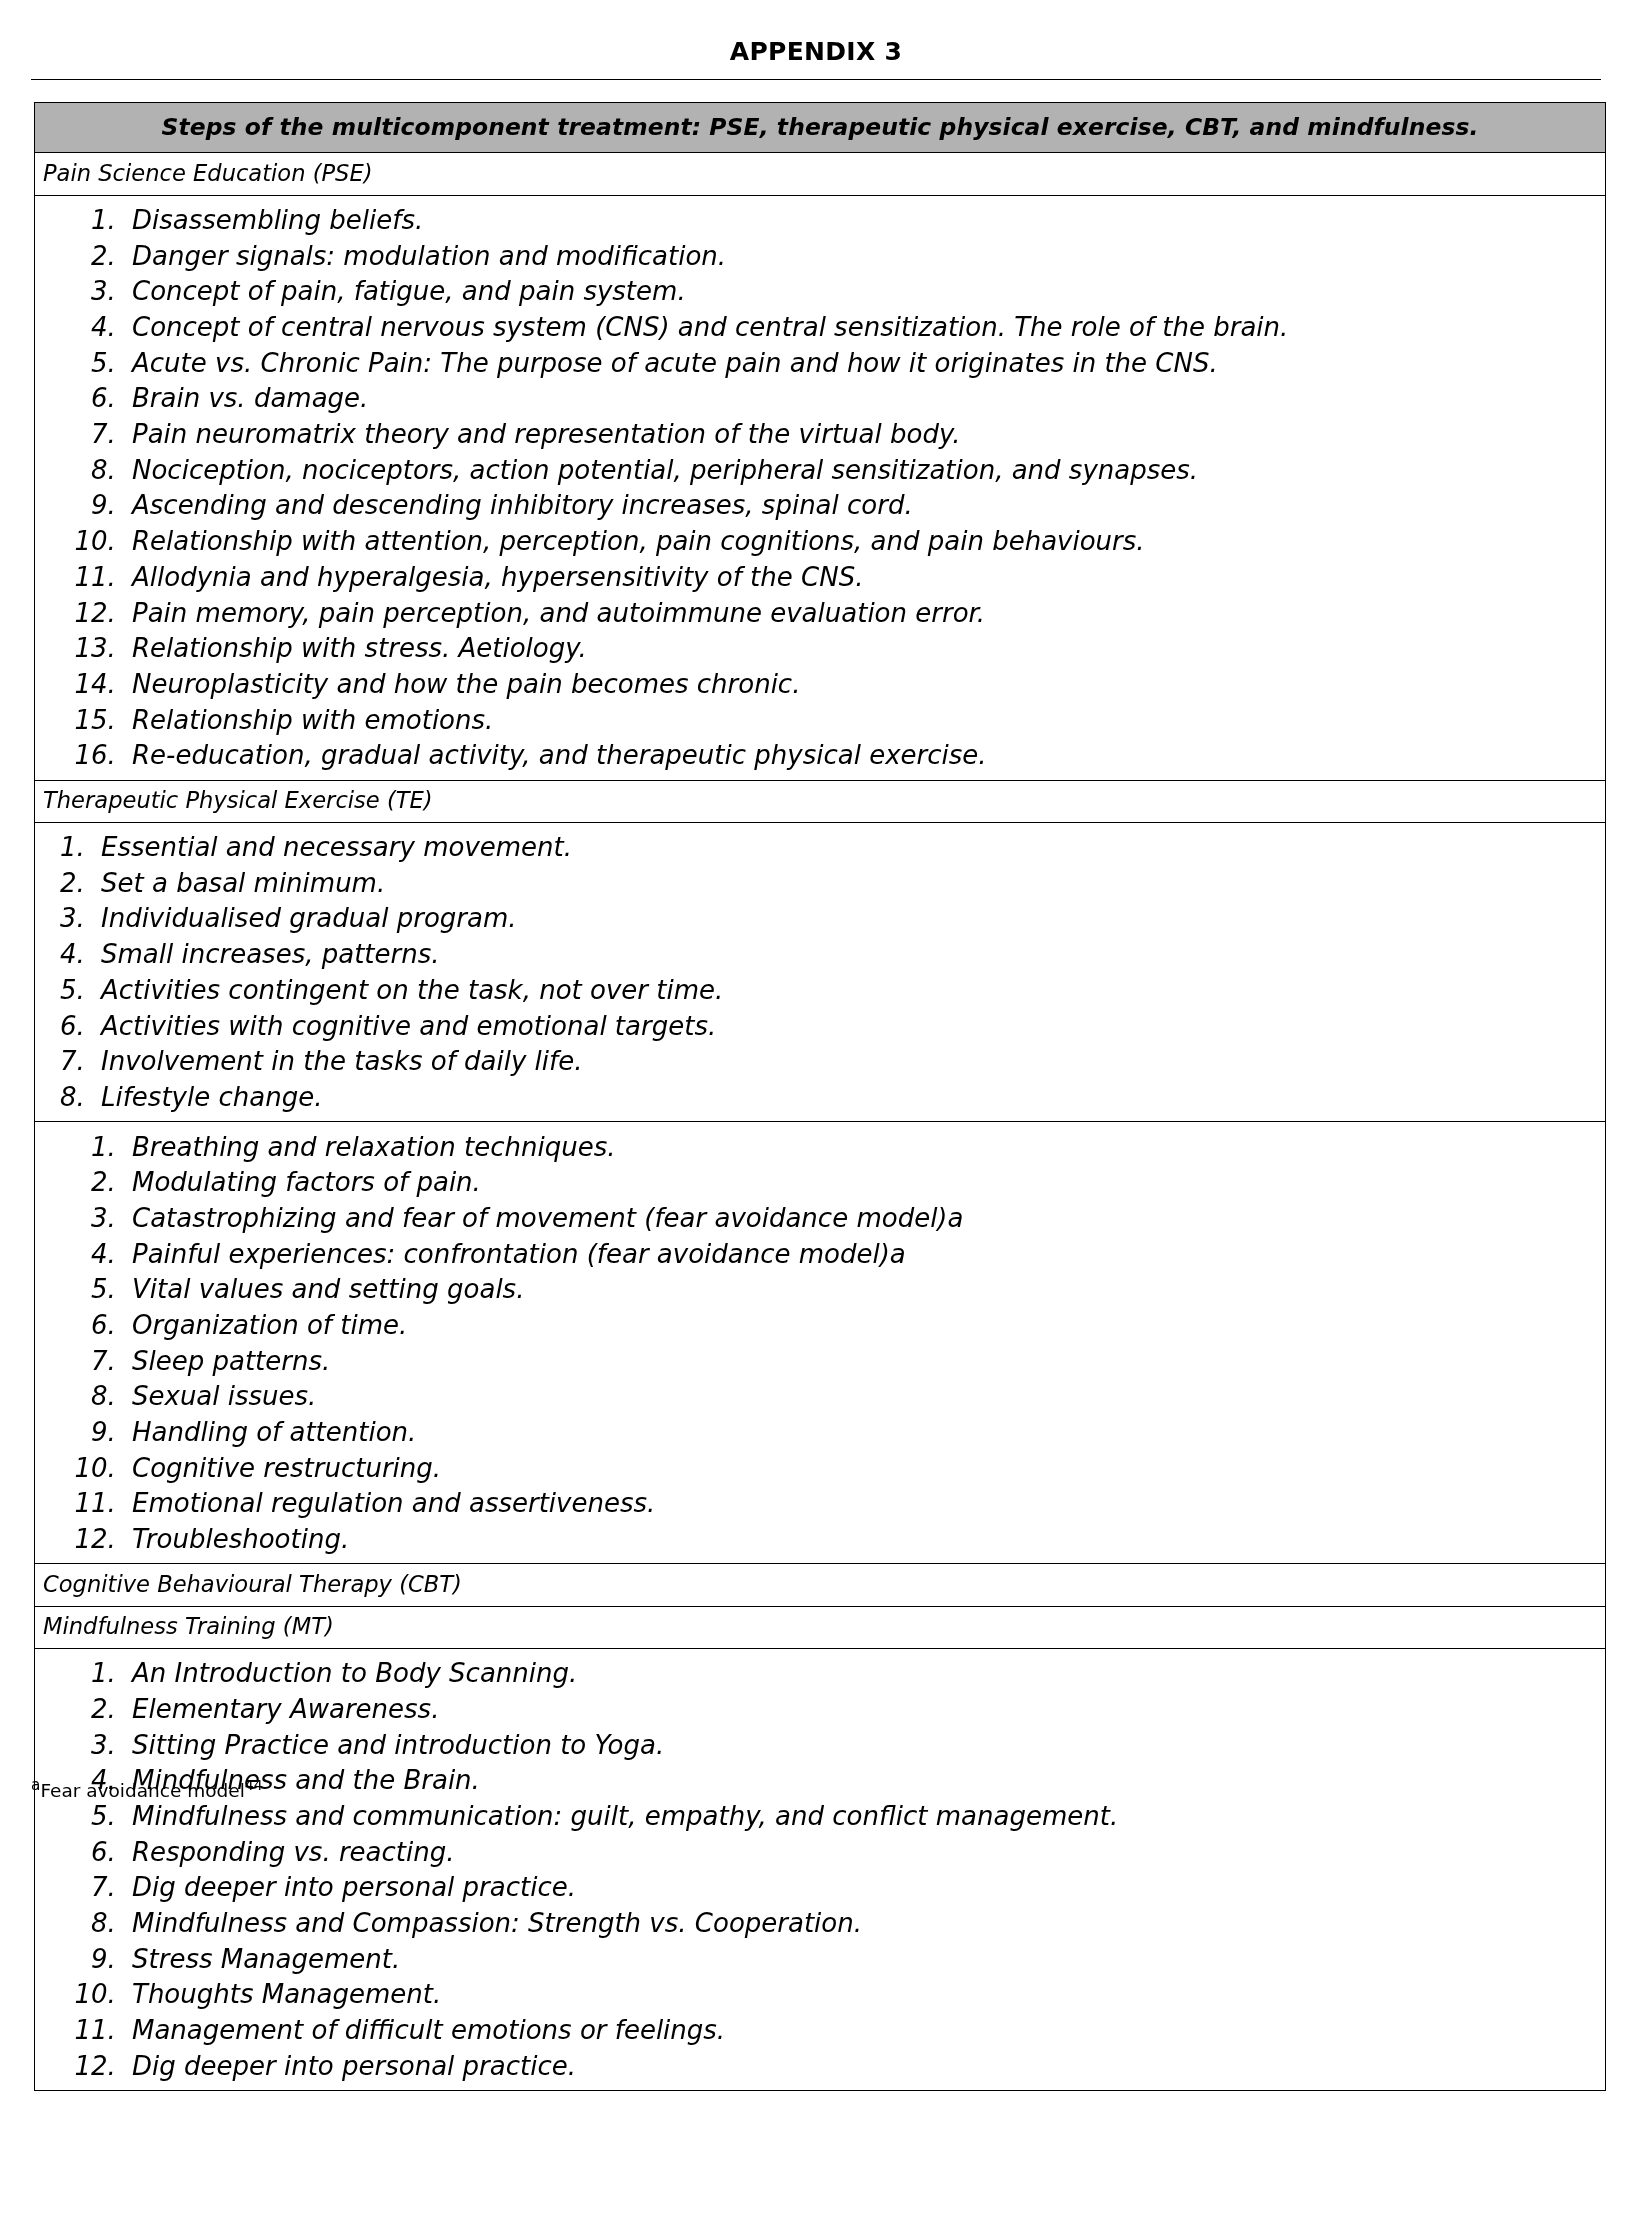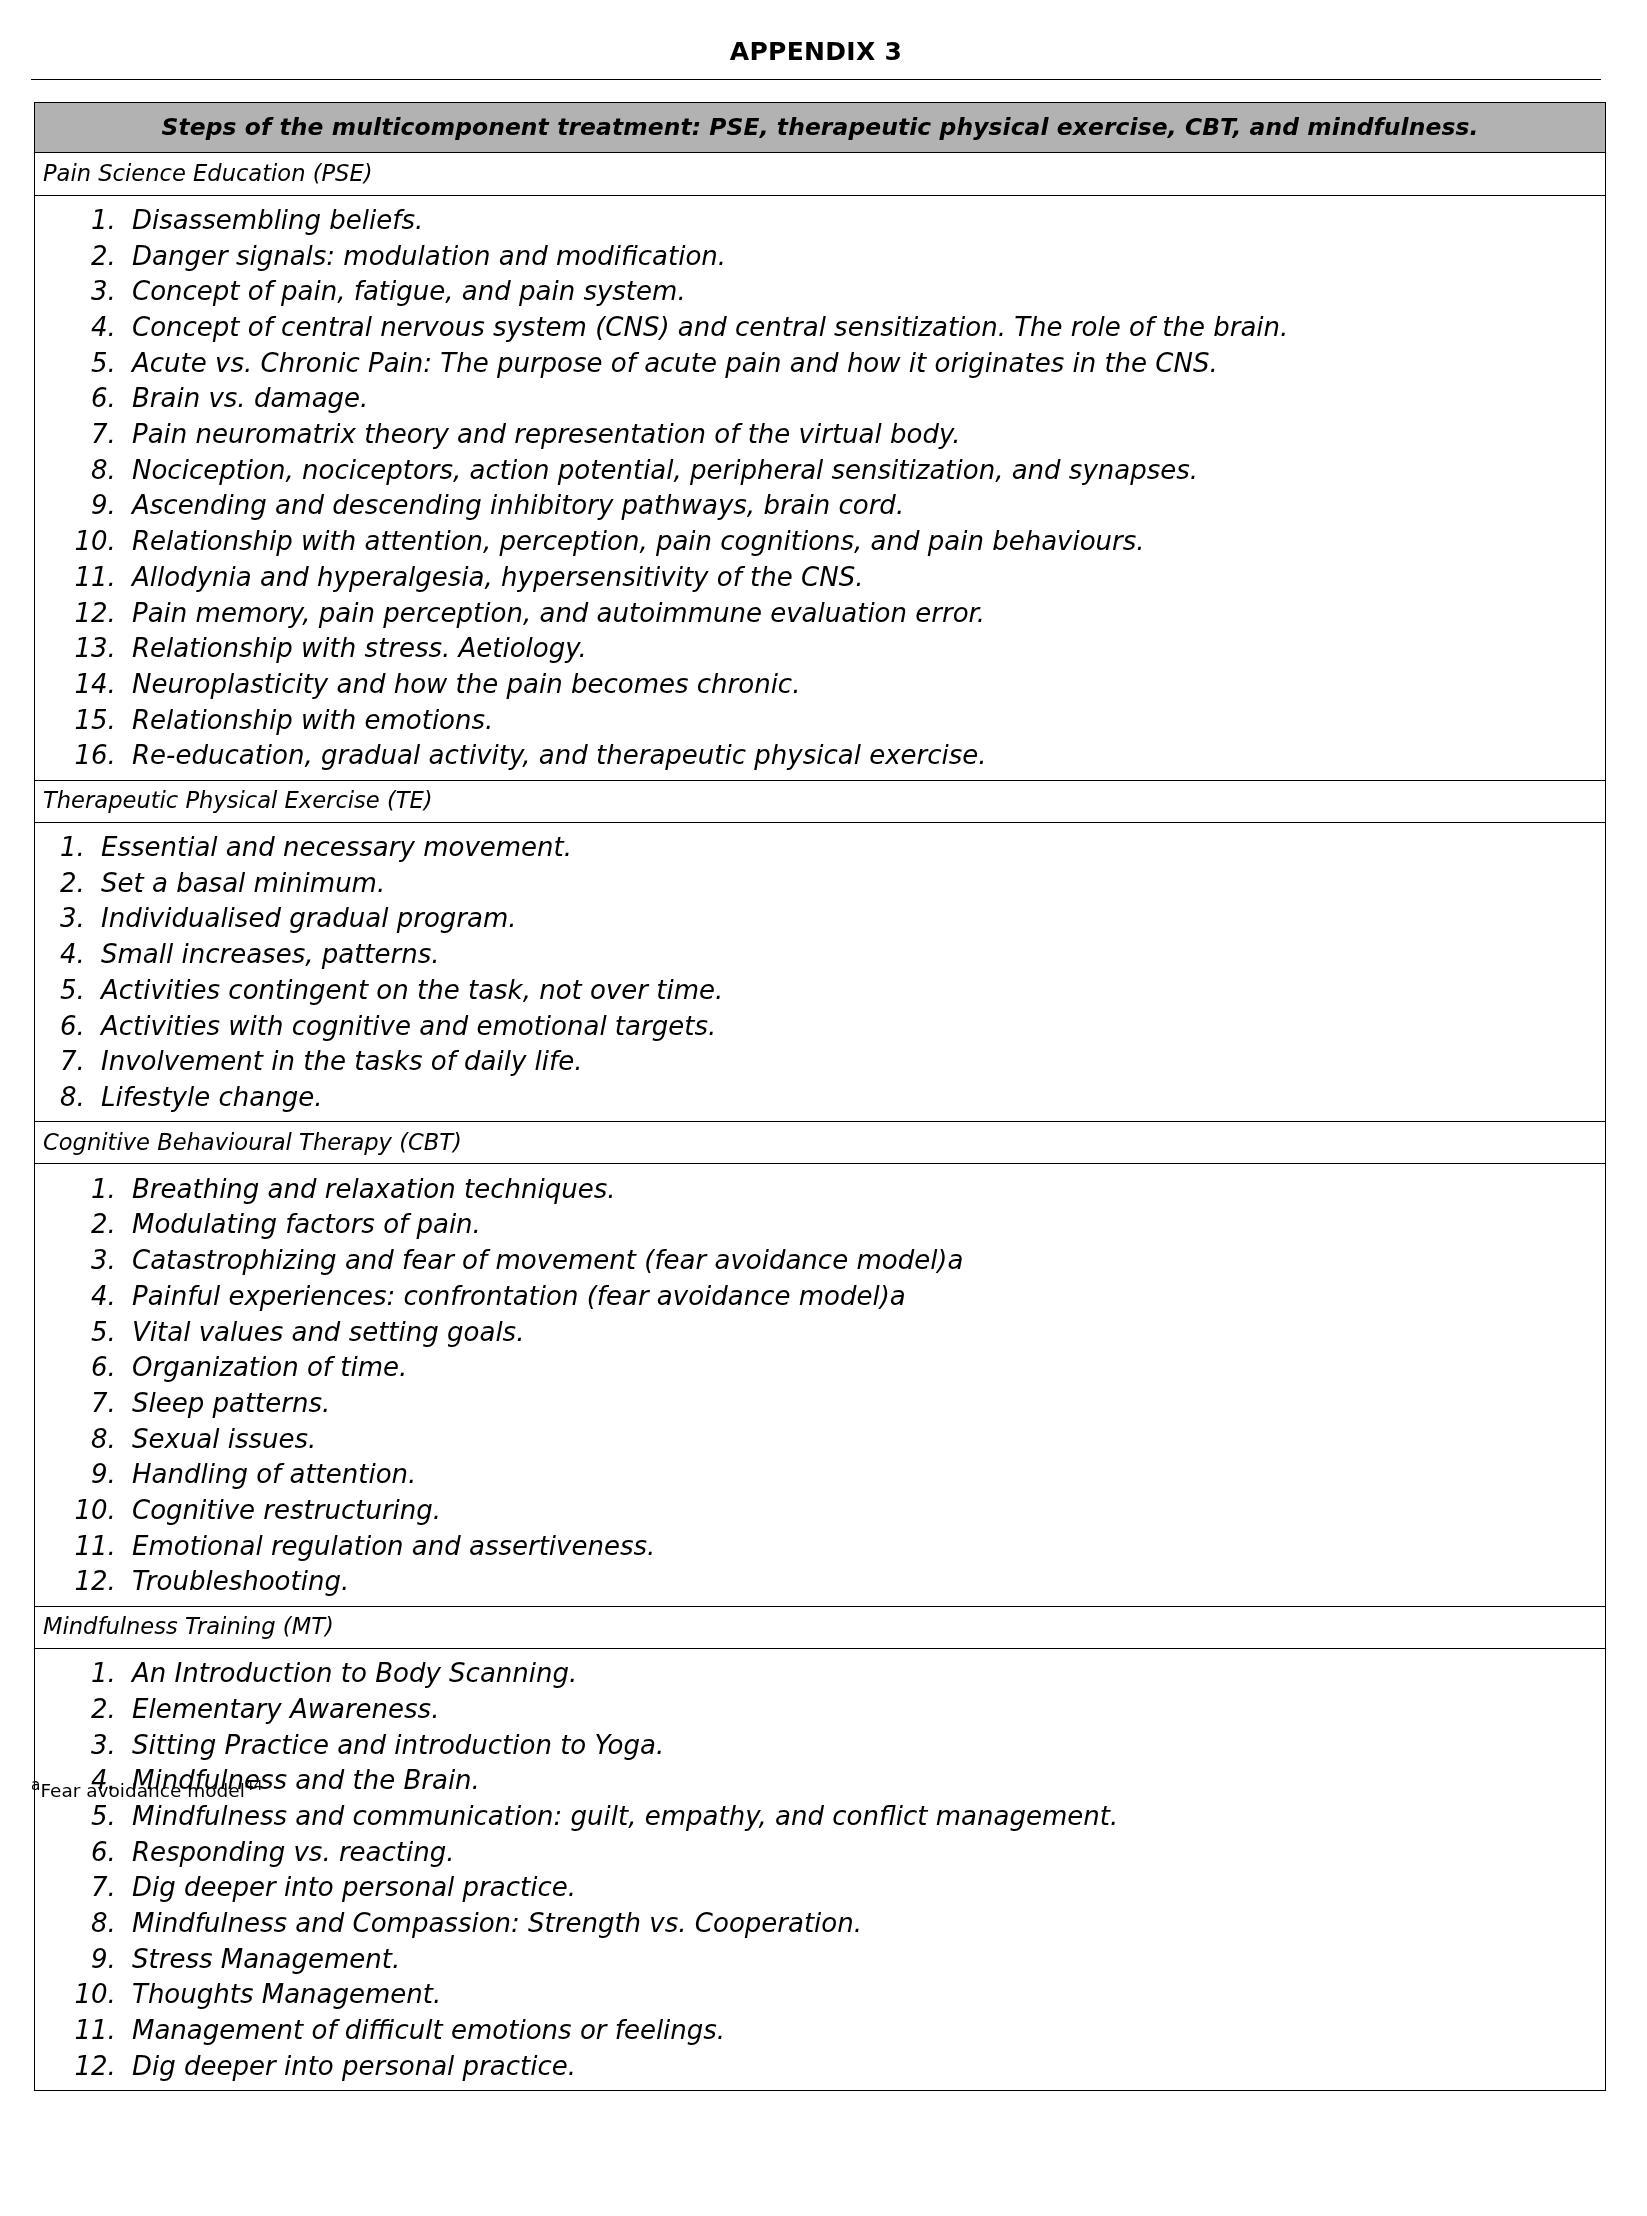--- a/index.html
+++ b/index.html
@@ -116,21 +116,21 @@
         <td class="list-cell">
           <ol class="items">
             <li>Disassembling beliefs.</li>
             <li>Danger signals: modulation and modification.</li>
             <li>Concept of pain, fatigue, and pain system.</li>
             <li>Concept of central nervous system (CNS) and central sensitization. The role of the brain.</li>
             <li>Acute vs. Chronic Pain: The purpose of acute pain and how it originates in the CNS.</li>
             <li>Brain vs. damage.</li>
             <li>Pain neuromatrix theory and representation of the virtual body.</li>
             <li>Nociception, nociceptors, action potential, peripheral sensitization, and synapses.</li>
-            <li>Ascending and descending inhibitory pathways, brain cord.</li>
+            <li>Ascending and descending inhibitory increases, spinal cord.</li>
             <li>Relationship with attention, perception, pain cognitions, and pain behaviours.</li>
             <li>Allodynia and hyperalgesia, hypersensitivity of the CNS.</li>
             <li>Pain memory, pain perception, and autoimmune evaluation error.</li>
             <li>Relationship with stress. Aetiology.</li>
             <li>Neuroplasticity and how the pain becomes chronic.</li>
             <li>Relationship with emotions.</li>
             <li>Re-education, gradual activity, and therapeutic physical exercise.</li>
           </ol>
         </td>
       </tr>
@@ -146,41 +146,41 @@
             <li>Individualised gradual program.</li>
             <li>Small increases, patterns.</li>
             <li>Activities contingent on the task, not over time.</li>
             <li>Activities with cognitive and emotional targets.</li>
             <li>Involvement in the tasks of daily life.</li>
             <li>Lifestyle change.</li>
           </ol>
         </td>
       </tr>
 
-      <tr>
-        <td class="section-cell">Cognitive Behavioural Therapy (CBT)</td>
-      </tr>
       <tr>
         <td class="list-cell">
           <ol class="items">
             <li>Breathing and relaxation techniques.</li>
             <li>Modulating factors of pain.</li>
             <li>Catastrophizing and fear of movement (fear avoidance model)a</li>
             <li>Painful experiences: confrontation (fear avoidance model)a</li>
             <li>Vital values and setting goals.</li>
             <li>Organization of time.</li>
             <li>Sleep patterns.</li>
             <li>Sexual issues.</li>
             <li>Handling of attention.</li>
             <li>Cognitive restructuring.</li>
             <li>Emotional regulation and assertiveness.</li>
             <li>Troubleshooting.</li>
           </ol>
         </td>
       </tr>
+      <tr>
+        <td class="section-cell">Cognitive Behavioural Therapy (CBT)</td>
+      </tr>
 
       <tr>
         <td class="section-cell">Mindfulness Training (MT)</td>
       </tr>
       <tr>
         <td class="list-cell">
           <ol class="items">
             <li>An Introduction to Body Scanning.</li>
             <li>Elementary Awareness.</li>
             <li>Sitting Practice and introduction to Yoga.</li>

